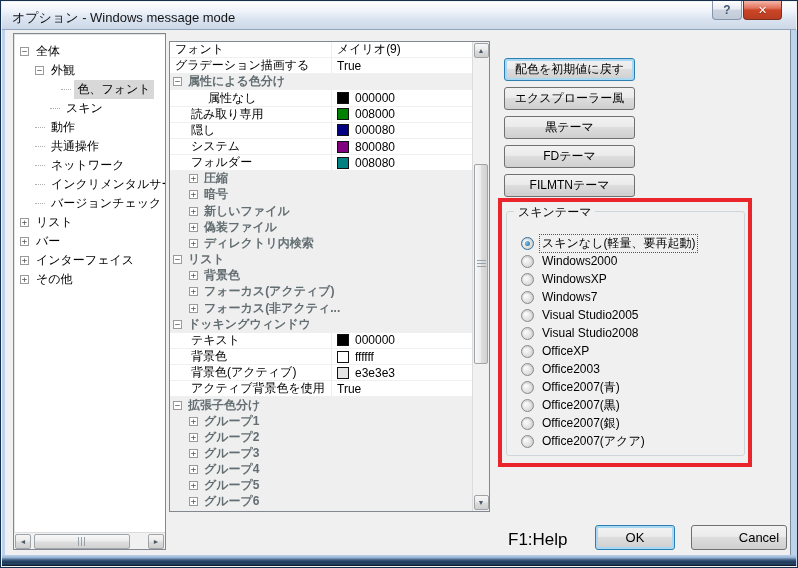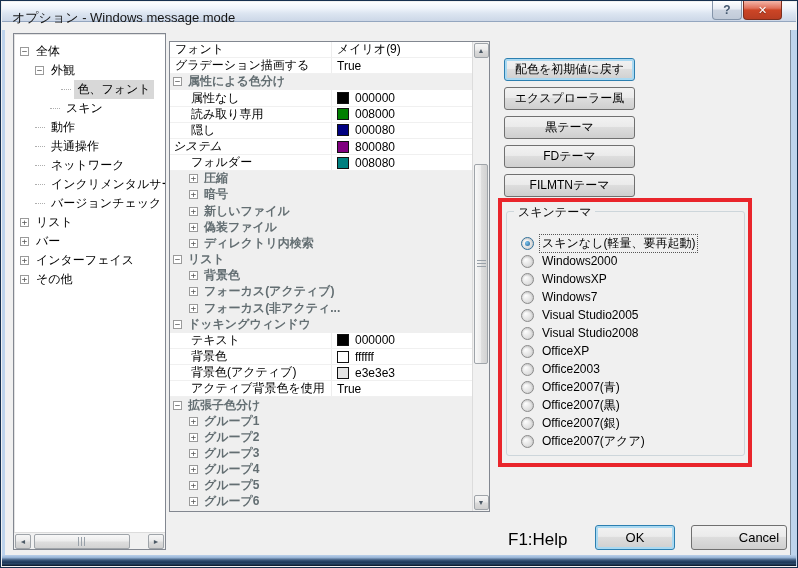--- a/index.html
+++ b/index.html
@@ -4,21 +4,21 @@
 <style>
   html,body{margin:0;padding:0;background:#cfd8e4;}
   *{box-sizing:border-box;}
   .win{
     position:relative;width:798px;height:568px;margin:0 auto;
     font-family:"Liberation Sans","DejaVu Sans",sans-serif;font-size:12px;color:#000;
     background:#f0f0f0;border:1px solid #16304f;overflow:hidden;
   }
   
   .titlebar{
-    position:absolute;left:1px;top:1px;right:1px;height:20px;
+    position:absolute;left:1px;top:1px;right:1px;height:28px;
     background:linear-gradient(180deg,#fdfeff 0%,#eef3fa 35%,#dce5f1 60%,#ccd7e7 100%);
     border-bottom:1px solid #94a6bf;
   }
   .title-text{position:absolute;left:10px;top:7px;font-size:13px;color:#151515;white-space:nowrap;}
   .cap-btn{
     position:absolute;top:0;height:19px;border:1px solid #8494a9;border-top:none;
     border-radius:0 0 4px 4px;display:flex;align-items:center;justify-content:center;
     font-weight:bold;cursor:default;
   }
   .help-btn{left:711px;width:30px;background:linear-gradient(180deg,#ffffff,#e6ebf3 45%,#ccd4e0 50%,#c0cad8 100%);color:#44586f;font-size:12px;}
@@ -218,42 +218,42 @@
           <div class="g-name" style="padding-left: 5px;">グラデーション描画する</div>
           <div class="g-val">
             <span class="val-text">True</span>
           </div>
         </div>
         <div class="g-row category">
           <span class="gexp">−</span>
           <span class="g-cat-label">属性による色分け</span>
         </div>
         <div class="g-row prop">
-          <div class="g-name" style="padding-left: 21px;">属性なし</div>
+          <div class="g-name" style="padding-left: 38px;">属性なし</div>
           <div class="g-val">
             <span class="swatch" style="background: rgb(0, 0, 0);"></span>
             <span class="val-text">000000</span>
           </div>
         </div>
         <div class="g-row prop">
           <div class="g-name" style="padding-left: 21px;">読み取り専用</div>
           <div class="g-val">
             <span class="swatch" style="background: rgb(0, 128, 0);"></span>
             <span class="val-text">008000</span>
           </div>
         </div>
         <div class="g-row prop">
           <div class="g-name" style="padding-left: 21px;">隠し</div>
           <div class="g-val">
             <span class="swatch" style="background: rgb(0, 0, 128);"></span>
             <span class="val-text">000080</span>
           </div>
         </div>
         <div class="g-row prop">
-          <div class="g-name" style="padding-left: 3px; font-style: italic;">システム</div>
+          <div class="g-name" style="padding-left: 21px;">システム</div>
           <div class="g-val">
             <span class="swatch" style="background: rgb(128, 0, 128);"></span>
             <span class="val-text">800080</span>
           </div>
         </div>
         <div class="g-row prop">
           <div class="g-name" style="padding-left: 21px;">フォルダー</div>
           <div class="g-val">
             <span class="swatch" style="background: rgb(0, 128, 128);"></span>
             <span class="val-text">008080</span>

